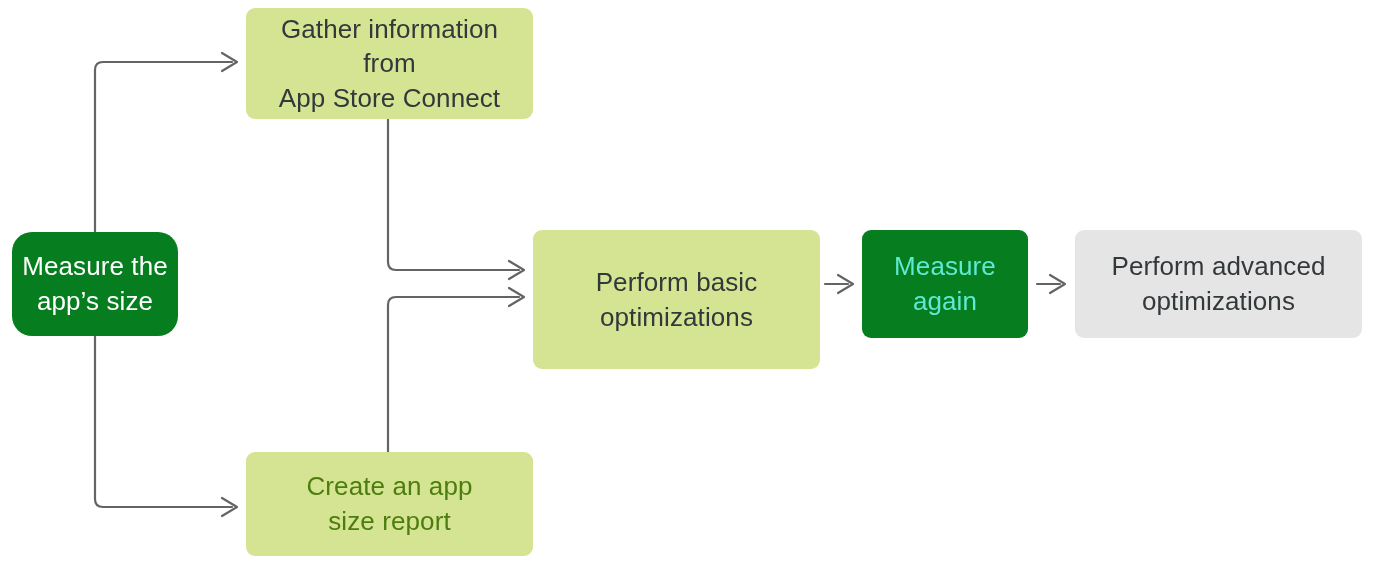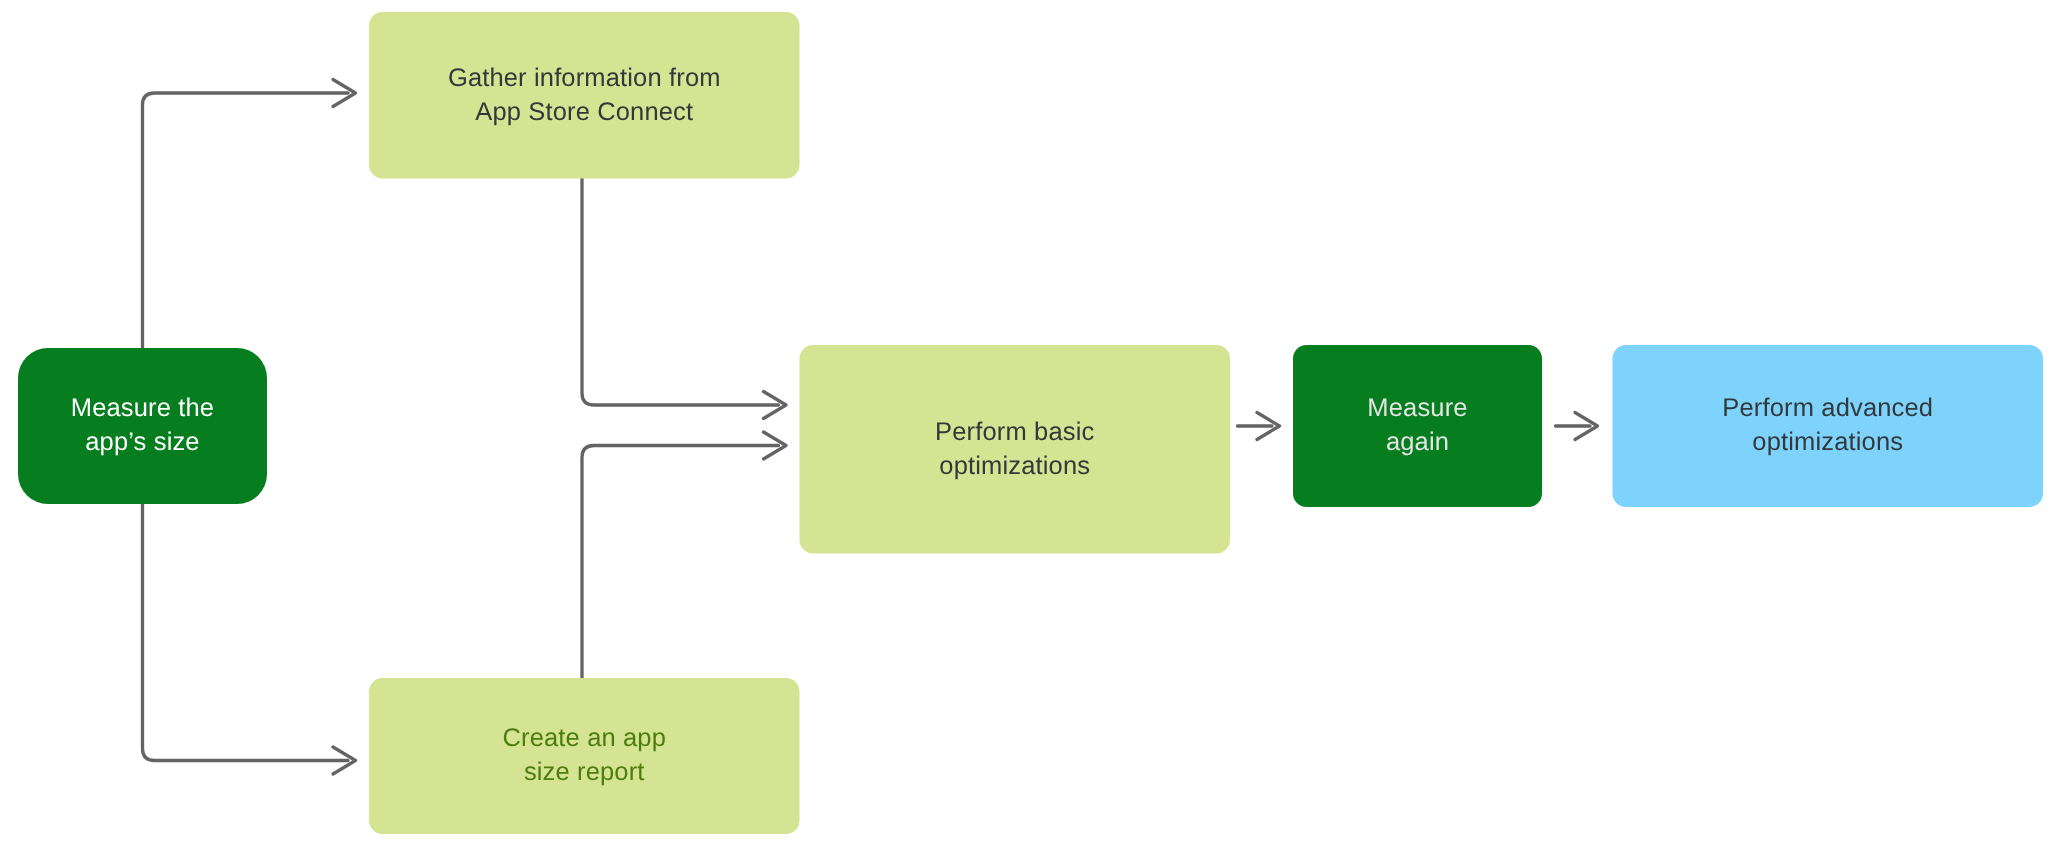--- a/index.html
+++ b/index.html
@@ -27,21 +27,21 @@
   }
   .node {
     position: absolute;
     box-sizing: border-box;
     border-radius: 9px;
     display: flex;
     align-items: center;
     justify-content: center;
     text-align: center;
     line-height: 1.33;
-    font-size: 17px;
+    font-size: 26px;
     letter-spacing: 0.1px;
     padding: 4px 10px;
     white-space: pre-line;
   }
   .node.dark {
     background: #067D1E;
     color: #ffffff;
   }
   .node.light {
     background: #D4E492;
@@ -80,19 +80,19 @@
 
   <div class="node light" style="left: 246px; top: 8px; width: 287px; height: 111px; background: rgb(212, 228, 146); color: rgb(51, 56, 59);">Gather information from
 App Store Connect</div>
 
   <div class="node light" style="left: 246px; top: 452px; width: 287px; height: 104px; background: rgb(212, 228, 146); color: #4d7c0f;">Create an app
 size report</div>
 
   <div class="node light" style="left: 533px; top: 230px; width: 287px; height: 139px; background: rgb(212, 228, 146); color: rgb(51, 56, 59);">Perform basic
 optimizations</div>
 
-  <div class="node dark" style="left: 862px; top: 230px; width: 166px; height: 108px; background: rgb(6, 125, 30); color: #e5e5e5;">Measure
+  <div class="node dark" style="left: 862px; top: 230px; width: 166px; height: 108px; background: rgb(6, 125, 30); color: #5eead4;">Measure
 again</div>
 
-  <div class="node light" style="left: 1075px; top: 230px; width: 287px; height: 108px; background: #7dd3fc; color: rgb(51, 56, 59);">Perform advanced
+  <div class="node light" style="left: 1075px; top: 230px; width: 287px; height: 108px; background: #e5e5e5; color: rgb(51, 56, 59);">Perform advanced
 optimizations</div>
 
 </div>
 
 </body></html>

